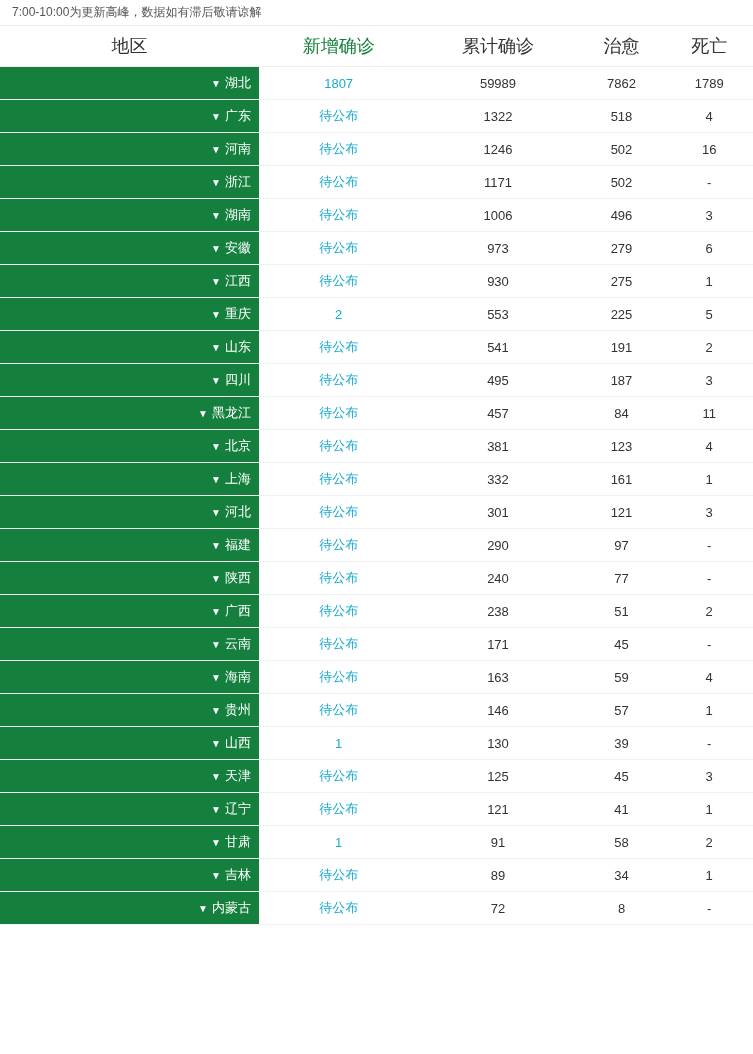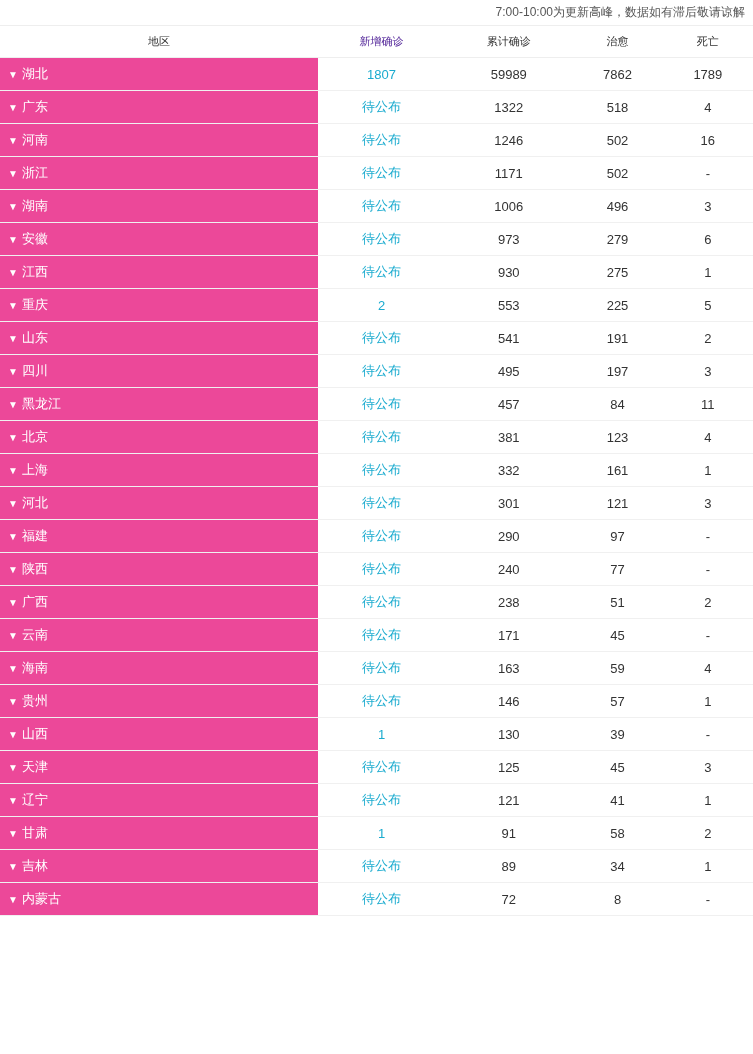--- a/index.html
+++ b/index.html
@@ -8,60 +8,59 @@
       font-size: 13px;
       background: #fff;
       width: 753px;
     }
     .notice {
       color: #555;
       font-size: 12px;
       padding: 4px 8px;
       background: #fff;
       border-bottom: 1px solid #eee;
-      text-align: right;
     }
     .notice .icon {
       color: #f90;
       margin-right: 4px;
     }
     table {
       width: 100%;
       border-collapse: collapse;
     }
     thead tr {
       background: #fff;
     }
     thead th {
       padding: 8px 4px;
       text-align: center;
       color: #333;
       font-weight: normal;
-      font-size: 11px;
+      font-size: 18px;
       border-bottom: 1px solid #eee;
     }
     thead th.region-header {
       text-align: center;
     }
     thead th.new-cases-header {
-      color: #4c1d95;
+      color: #15803d;
     }
     tbody tr {
       border-bottom: 1px solid #f0f0f0;
     }
     tbody td {
       padding: 7px 4px;
       text-align: center;
       color: #333;
       font-size: 13px;
     }
     .region-cell {
-      background: #ec4899;
+      background: #15803d;
       color: #fff;
-      text-align: left;
+      text-align: right;
       padding: 7px 8px;
       font-size: 13px;
       min-width: 130px;
       margin-top: 44px;
     }
     .region-cell .arrow {
       margin-right: 4px;
       font-size: 10px;
     }
     .new-cases-value {
@@ -151,21 +150,21 @@
         <td class="region-cell"><span class="arrow">▼</span>山东</td>
         <td class="pending">待公布</td>
         <td>541</td>
         <td>191</td>
         <td>2</td>
       </tr>
       <tr>
         <td class="region-cell"><span class="arrow">▼</span>四川</td>
         <td class="pending">待公布</td>
         <td>495</td>
-        <td>197</td>
+        <td>187</td>
         <td>3</td>
       </tr>
       <tr>
         <td class="region-cell"><span class="arrow">▼</span>黑龙江</td>
         <td class="pending">待公布</td>
         <td>457</td>
         <td>84</td>
         <td>11</td>
       </tr>
       <tr>

